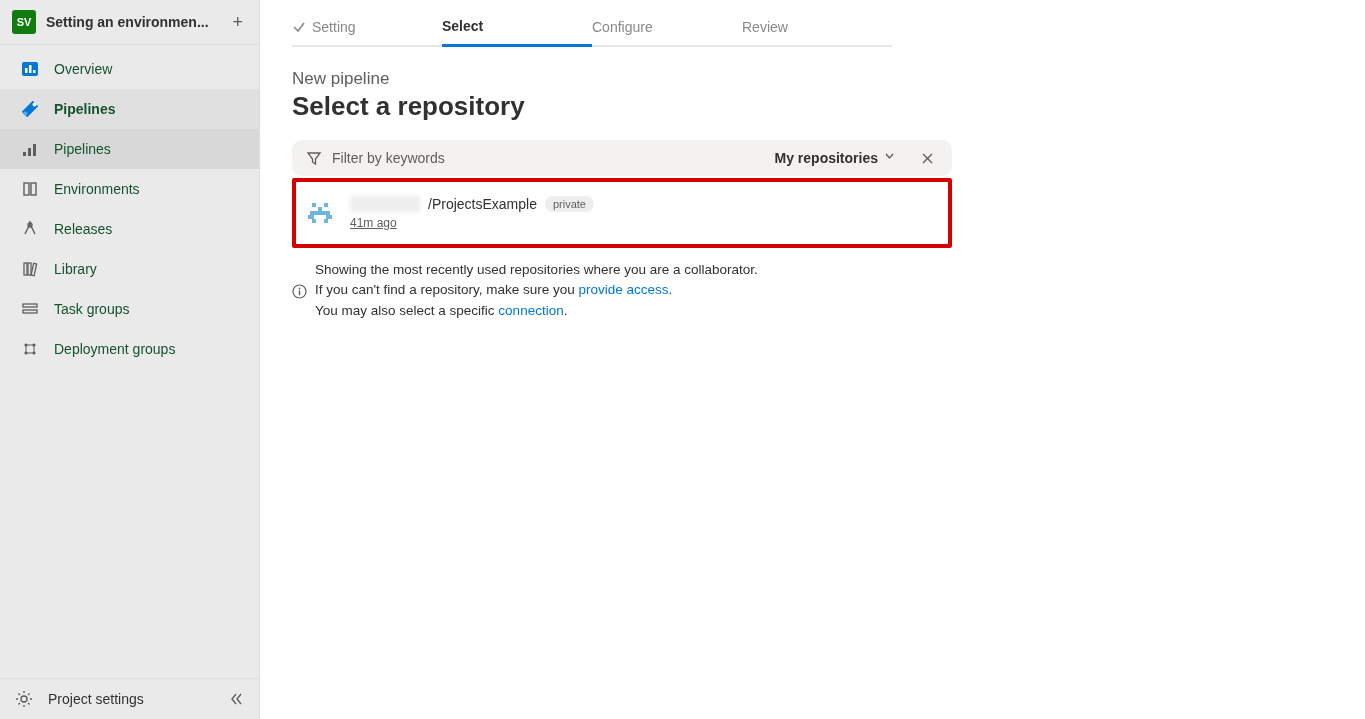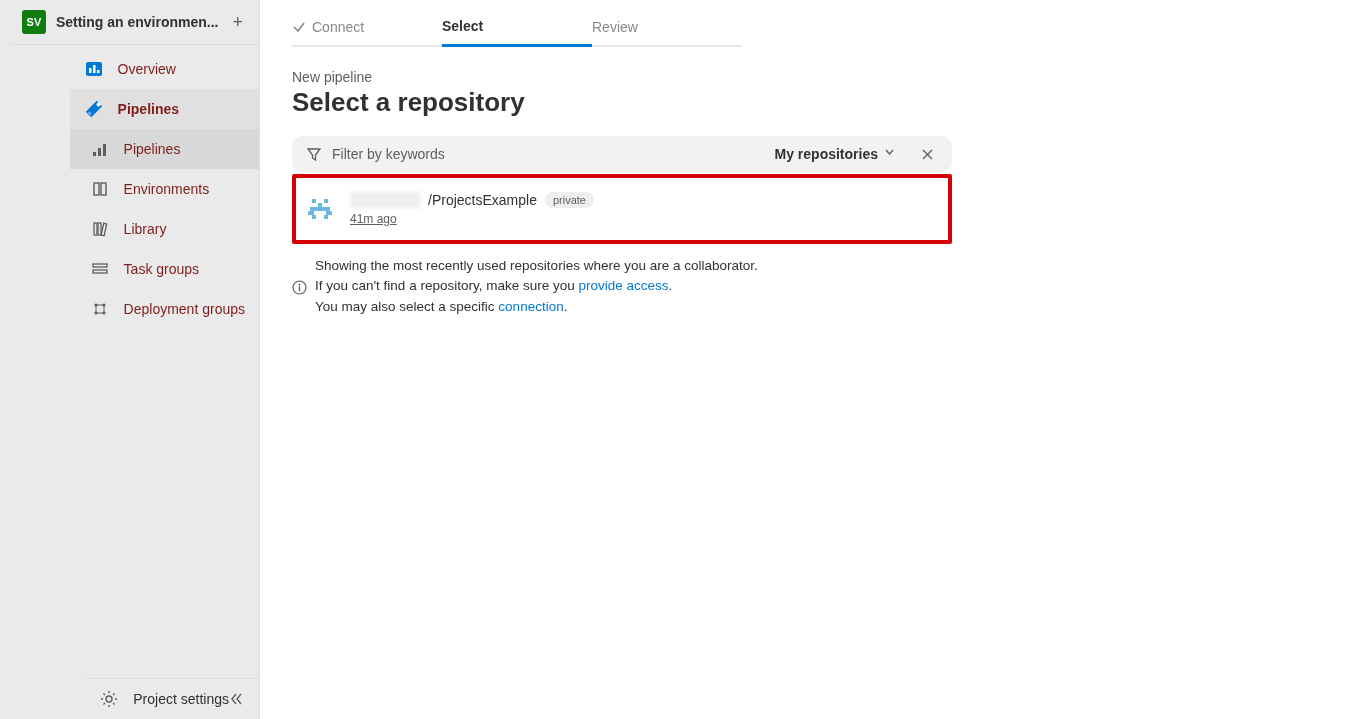--- a/index.html
+++ b/index.html
@@ -1,39 +1,39 @@
 <!DOCTYPE html>
 <html><head>
 <meta charset="utf-8">
 <style>
   * { box-sizing: border-box; margin: 0; padding: 0; }
   body { font-family: "Segoe UI", -apple-system, sans-serif; font-size: 14px; color: #323130; background: #fff; width: 1365px; height: 719px; overflow: hidden; display: flex; }
-  .sidebar { width: 260px; background: #eaeaea; border-right: 1px solid #ddd; display: flex; flex-direction: column; height: 719px; align-items: flex-end; }
+  .sidebar { width: 260px; background: #eaeaea; border-right: 1px solid #ddd; display: flex; flex-direction: column; height: 719px; }
   .project-header { display: flex; align-items: center; padding: 10px 12px; border-bottom: 1px solid #ddd; gap: 10px; }
   .project-avatar { width: 24px; height: 24px; background: #107c10; color:#fff; border-radius:3px; display:flex; align-items:center; justify-content:center; font-size:11px; font-weight:600; }
   .project-title { font-weight: 600; flex: 1; white-space: nowrap; overflow: hidden; text-overflow: ellipsis; }
   .plus-icon { color: #605e5c; font-size: 18px; cursor: pointer; padding: 0 4px; }
   .nav { flex: 1; padding-top: 4px; }
-  .nav-item { display: flex; align-items: center; gap: 14px; padding: 10px 14px; cursor: pointer; color: #7f1d1d; }
+  .nav-item { display: flex; align-items: center; gap: 14px; padding: 10px 20px; cursor: pointer; color: #14532d; }
   .nav-item.active { background: #e0e0e0; font-weight: 600; position: relative; }
   .nav-item.sub { padding-left: 20px; font-weight: 400; }
   .nav-item.selected { background: #d8d8d8; }
   .nav-icon { width: 20px; height: 20px; display:flex; align-items:center; justify-content:center; color:#323130; }
   .nav-icon.blue { color: #0078d4; }
   .footer { border-top: 1px solid #ddd; padding: 10px 14px; display:flex; align-items:center; justify-content:space-between; }
   .footer-left { display:flex; align-items:center; gap:14px; cursor:pointer; }
   .collapse-icon { color:#605e5c; cursor:pointer; }
   .main { flex: 1; padding: 0 0 0 0; overflow:auto; }
   .steps { display:flex; gap: 0; padding: 18px 32px 0 32px; }
   .step { width: 150px; padding-bottom: 10px; border-bottom: 2px solid #e8e8e8; color:#8a8886; font-size:14px; display:flex; align-items:center; gap:6px; }
   .step.done { color:#8a8886; }
   .step.active { color:#323130; font-weight:600; border-bottom: 3px solid #0078d4; }
   .check { color:#8a8886; }
   .content { padding: 22px 32px; }
-  .breadcrumb { color:#605e5c; font-size:14px; margin-bottom: 2px; }
+  .breadcrumb { color:#605e5c; font-size:17px; margin-bottom: 2px; }
   .page-title { font-size: 26px; font-weight:600; margin-bottom: 18px; }
   .filter-bar { background:#f3f2f1; border-radius:10px; display:flex; align-items:center; padding: 10px 14px; width: 660px; gap:10px; }
   .filter-icon { color:#605e5c; }
   .filter-input { flex:1; border:none; background:transparent; font-size:14px; color:#605e5c; outline:none; }
   .filter-input::placeholder { color:#605e5c; }
   .my-repos { font-weight:600; cursor:pointer; display:flex; align-items:flex-start; gap:6px; }
   .chevron-down { color:#605e5c; font-size:11px; }
   .close-x { color:#605e5c; cursor:pointer; padding:0 4px; margin-left:12px; }
   .repo-card { width:660px; border: 4px solid #d60000; border-radius:2px; padding: 14px 8px; margin-top: 2px; display:flex; align-items:center; gap:14px; cursor:pointer; }
   .repo-avatar { width:32px; height:32px; display:flex; align-items:center; justify-content:center; }
@@ -97,20 +97,29 @@
     <div class="nav-item sub">
       <span class="nav-icon">
         <svg width="18" height="18" viewBox="0 0 18 18">
             <rect x="3" y="3" width="5" height="12" fill="none" stroke="#605e5c" stroke-width="1.4"></rect>
             <rect x="10" y="3" width="5" height="12" fill="none" stroke="#605e5c" stroke-width="1.4"></rect>
           </svg>
       </span>
       <span>Environments</span>
     </div>
 
+    <div class="nav-item sub">
+      <span class="nav-icon">
+        <svg width="18" height="18" viewBox="0 0 18 18">
+            <path d="M4 14 L9 4 L14 14 M9 4 L9 1" fill="none" stroke="#605e5c" stroke-width="1.4"></path>
+            <circle cx="9" cy="5" r="2" fill="none" stroke="#605e5c" stroke-width="1.4"></circle>
+          </svg>
+      </span>
+      <span>Releases</span>
+    </div>
 
     <div class="nav-item sub">
       <span class="nav-icon">
         <svg width="18" height="18" viewBox="0 0 18 18">
             <rect x="3" y="3" width="3" height="12" fill="none" stroke="#605e5c" stroke-width="1.3"></rect>
             <rect x="7" y="3" width="3" height="12" fill="none" stroke="#605e5c" stroke-width="1.3"></rect>
             <rect x="11.5" y="3.5" width="3" height="12" fill="none" stroke="#605e5c" stroke-width="1.3" transform="rotate(12 13 9)"></rect>
           </svg>
       </span>
       <span>Library</span>
@@ -159,24 +168,27 @@
 </div>
 
 <div class="main">
   <div class="steps">
     <div class="step done">
       <span class="check">
         <svg width="14" height="14" viewBox="0 0 14 14">
             <path d="M2 7 L6 11 L12 3" fill="none" stroke="#8a8886" stroke-width="1.6"></path>
           </svg>
       </span>
-      <span>Connect</span>
+      <span>Setting</span>
     </div>
     <div class="step active">
       <span>Select</span>
+    </div>
+    <div class="step">
+      <span>Configure</span>
     </div>
     <div class="step">
       <span>Review</span>
     </div>
   </div>
 
   <div class="content">
     <div class="breadcrumb">New pipeline</div>
     <h1 class="page-title">Select a repository</h1>
 

